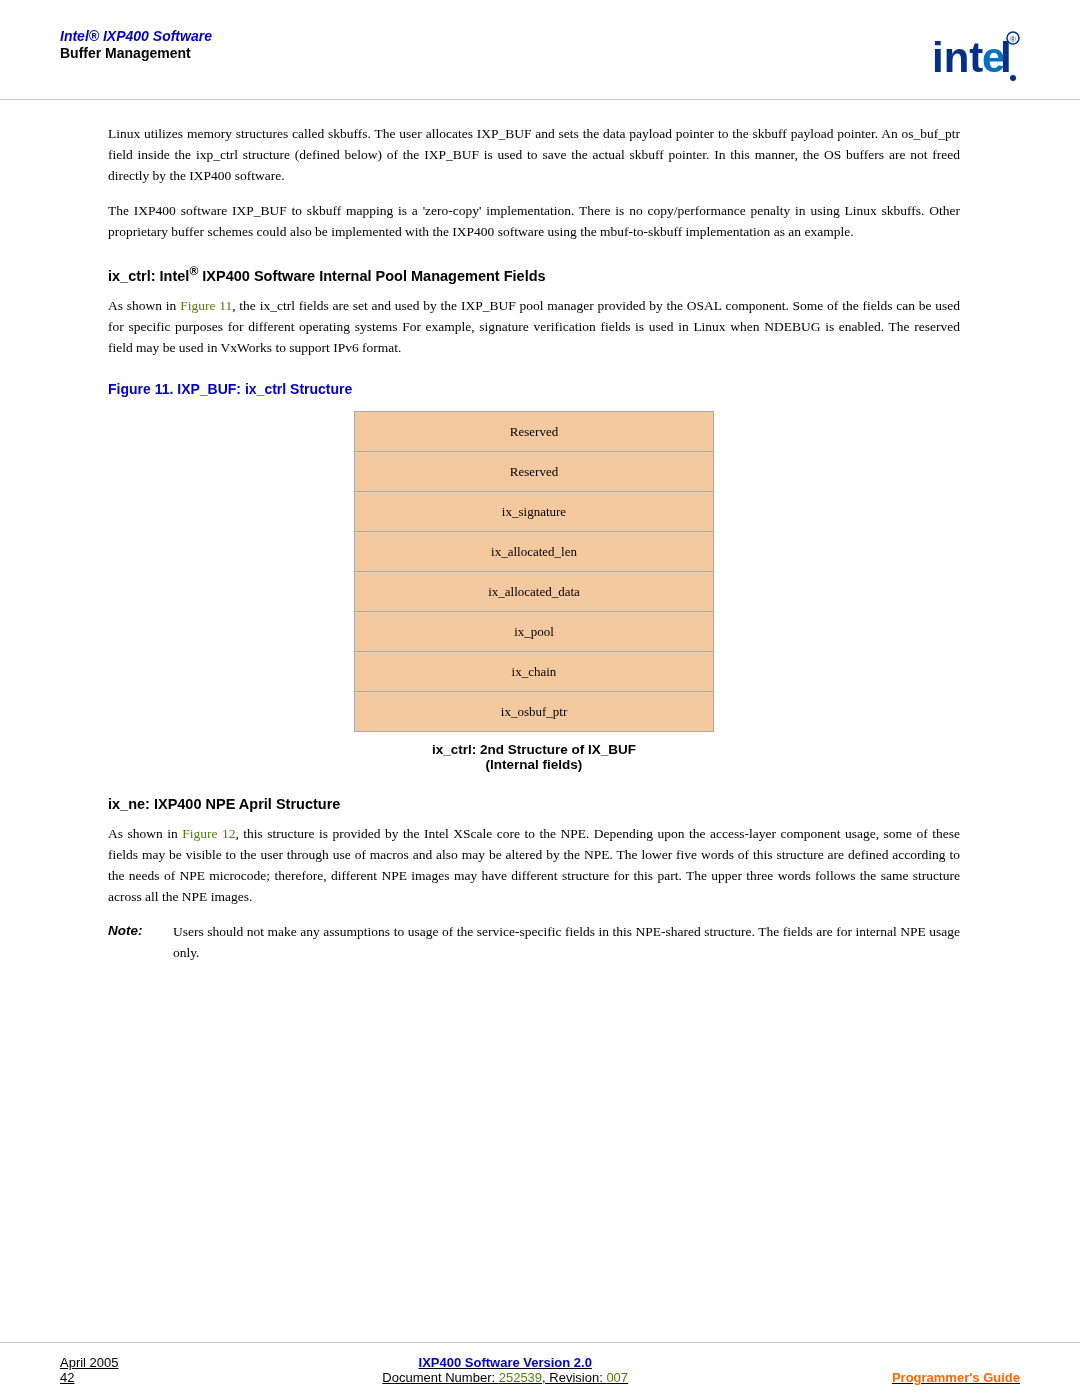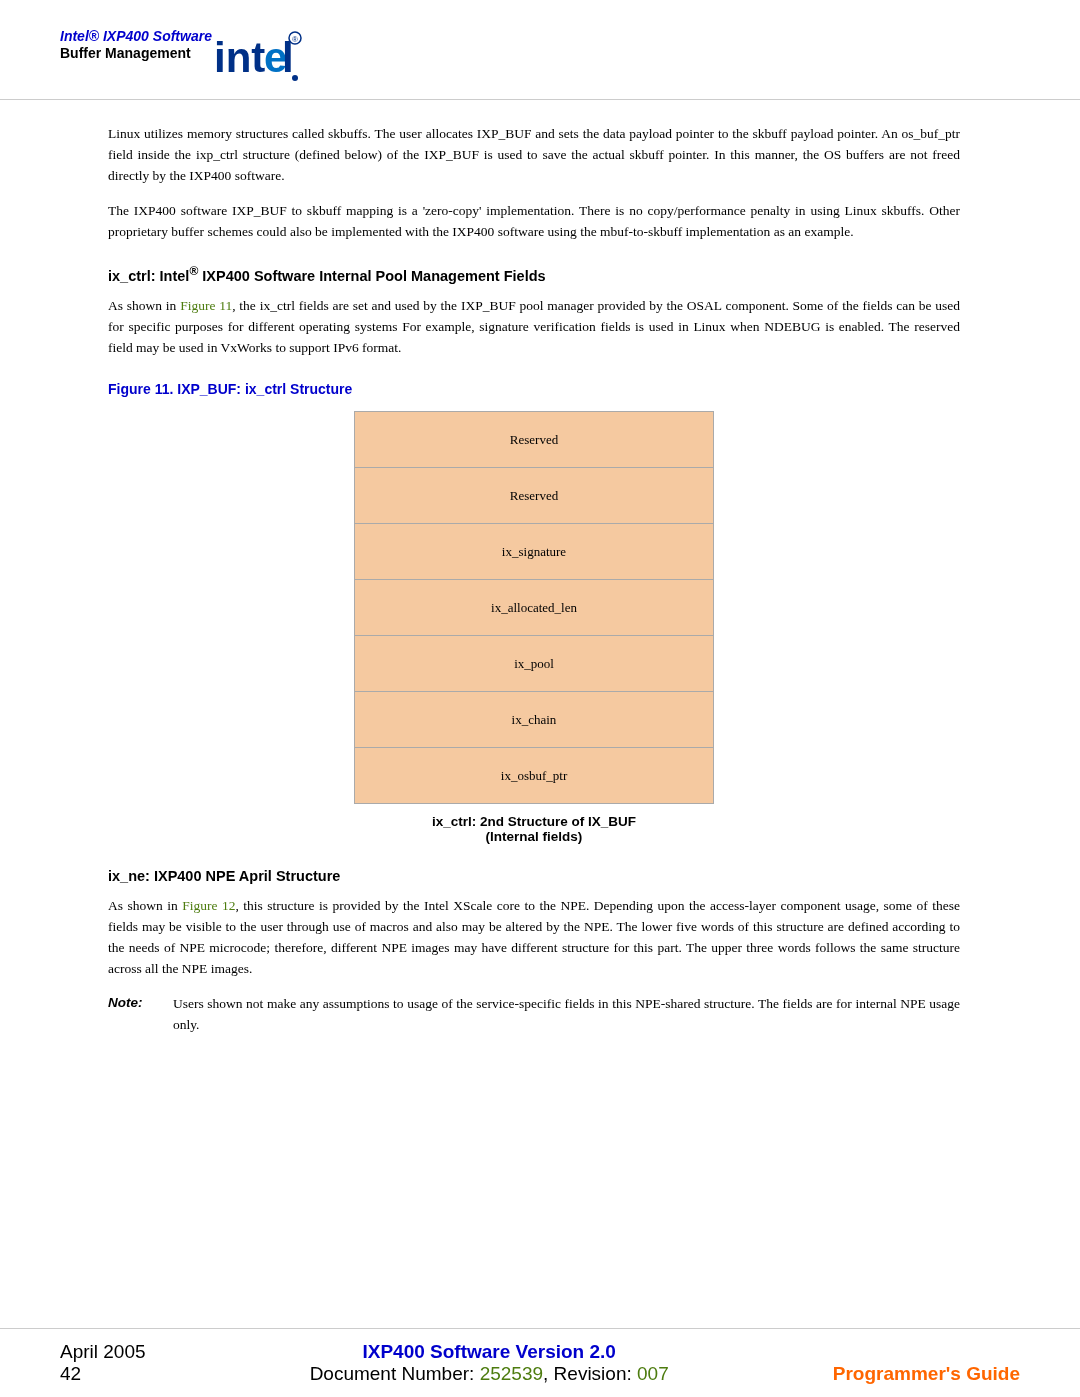--- a/index.html
+++ b/index.html
@@ -15,21 +15,21 @@
     .page {
       width: 1080px;
       min-height: 1397px;
       background: #ffffff;
       padding: 0;
       position: relative;
     }
     
     .header {
       display: flex;
-      justify-content: flex-start;
+      justify-content: space-between;
       align-items: flex-start;
       padding: 28px 60px 16px 60px;
       border-bottom: 1px solid #cccccc;
       margin-bottom: 0;
     }
     .header-left {}
     .header-title-link {
       color: #0000cc;
       font-size: 14px;
       font-weight: bold;
@@ -85,21 +85,21 @@
       width: 360px;
       border: 1px solid #aaaaaa;
     }
     .diagram-table td {
       background: #f5c9a0;
       border: 1px solid #aaaaaa;
       text-align: center;
       padding: 10px 8px;
       font-size: 13px;
       font-family: 'Times New Roman', Times, serif;
-      height: 56px;
+      height: 40px;
     }
     .diagram-caption {
       text-align: center;
       font-size: 13.5px;
       font-weight: bold;
       font-family: Arial, sans-serif;
       margin-top: 10px;
     }
     
     .subsection-heading {
@@ -135,21 +135,22 @@
       position: absolute;
       bottom: 0;
       left: 0;
       right: 0;
       border-top: 1px solid #cccccc;
       padding: 12px 60px;
       display: flex;
       justify-content: space-between;
       align-items: flex-end;
       font-family: Arial, sans-serif;
-      font-size: 19px;
+      font-size: 13px;
+      text-decoration: underline;
     }
     .footer-left {
       display: flex;
       flex-direction: column;
     }
     .footer-date { color: #000000; }
     .footer-page { color: #000000; }
     .footer-center {
       text-align: center;
     }
@@ -228,20 +229,23 @@
           <tr>
             <td>Reserved</td>
           </tr>
           <tr>
             <td>ix_signature</td>
           </tr>
           <tr>
             <td>ix_allocated_len</td>
           </tr>
           <tr>
+            <td>ix_allocated_data</td>
+          </tr>
+          <tr>
             <td>ix_pool</td>
           </tr>
           <tr>
             <td>ix_chain</td>
           </tr>
           <tr>
             <td>ix_osbuf_ptr</td>
           </tr>
         </tbody>
       </table>
@@ -252,21 +256,21 @@
     </div>
 
     <div class="subsection-heading">ix_ne: IXP400 NPE April Structure</div>
 
     <p class="body-text">
       <span>As shown in </span><a class="link" href="#">Figure 12</a><span>, this structure is provided by the Intel XScale core to the NPE. Depending upon the access-layer component usage, some of these fields may be visible to the user through use of macros and also may be altered by the NPE. The lower five words of this structure are defined according to the needs of NPE microcode; therefore, different NPE images may have different structure for this part. The upper three words follows the same structure across all the NPE images.</span>
     </p>
 
     <div class="note-row">
       <span class="note-label">Note:</span>
-      <span class="note-text">Users shown not make any assumptions to usage of the service-specific fields in this NPE-shared structure. The fields are for internal NPE usage only.</span>
+      <span class="note-text">Users should not make any assumptions to usage of the service-specific fields in this NPE-shared structure. The fields are for internal NPE usage only.</span>
     </div>
 
   </div>
 
   <div class="footer">
     <div class="footer-left">
       <span class="footer-date">April 2005</span>
       <span class="footer-page">42</span>
     </div>
     <div class="footer-center">

